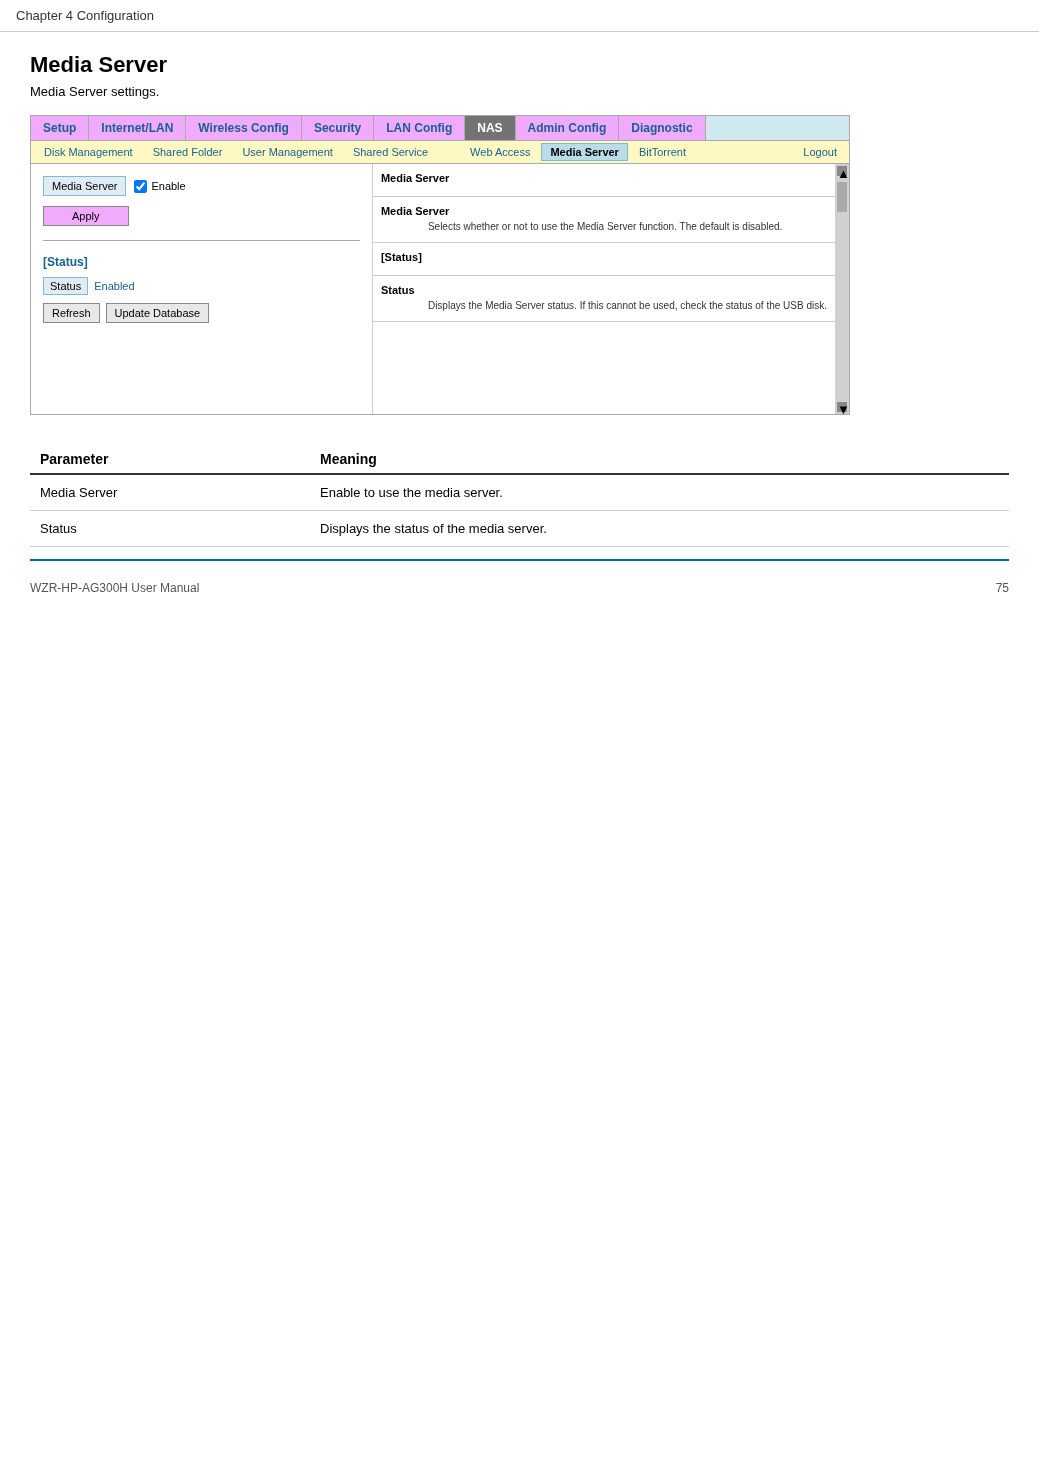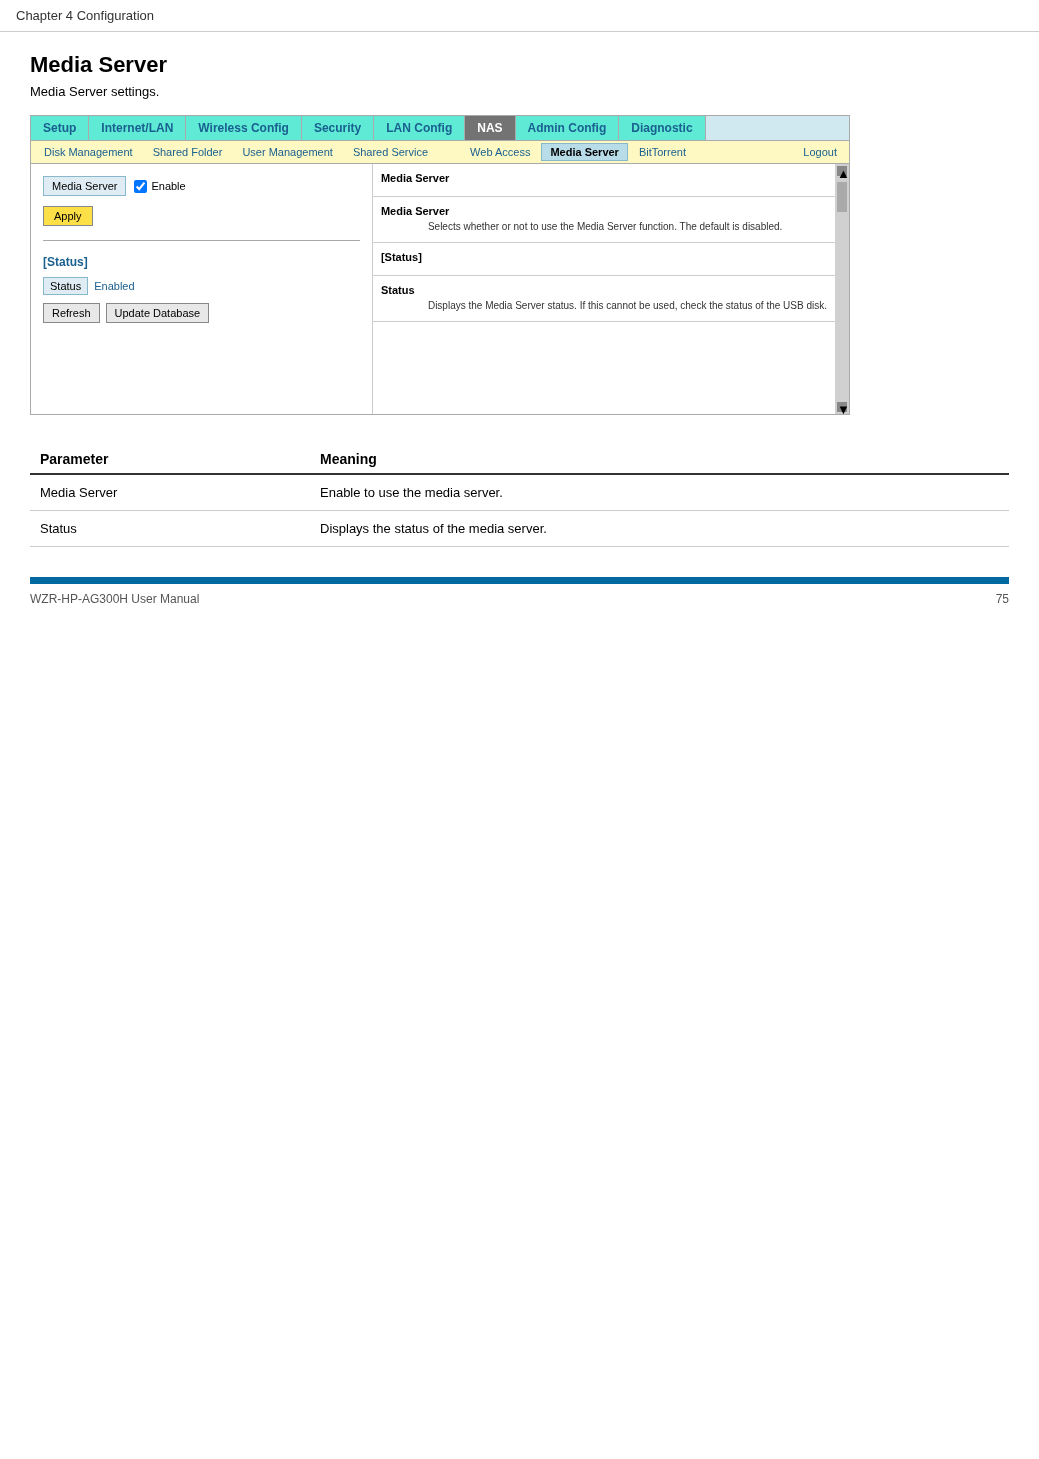--- a/index.html
+++ b/index.html
@@ -51,21 +51,21 @@
       border-bottom: 1px solid #aaa;
     }
 
     .nav-tab {
       padding: 5px 12px;
       font-size: 12px;
       font-weight: bold;
       cursor: pointer;
       border-right: 1px solid #aaa;
       color: #1a6090;
-      background: #5eead4;
+      background: #f0abfc;
       white-space: nowrap;
     }
 
     .nav-tab.nas-active {
       background: #737373;
       color: #fff;
     }
 
     
     .nav-row2 {
@@ -135,23 +135,23 @@
     }
 
     .enable-checkbox-row {
       display: flex;
       align-items: center;
       gap: 4px;
       font-size: 11px;
     }
 
     .apply-btn {
-      background: #fde047;
+      background: #f0abfc;
       border: 1px solid #888;
-      padding: 3px 10px;
+      padding: 3px 28px;
       font-size: 11px;
       cursor: pointer;
     }
 
     .divider-line {
       border: none;
       border-top: 1px solid #aaa;
       margin: 14px 0;
     }
 
@@ -262,23 +262,23 @@
       border-bottom: 1px solid #ccc;
     }
 
     .param-table .param-col {
       width: 280px;
     }
 
     .footer-page {
       display: flex;
       justify-content: space-between;
-      margin-top: 30px;
-      padding-top: 8px;
-      border-top: 7px solid #0369a1;
+      margin-top: 12px;
+      padding-top: 20px;
+      border-top: 2px solid #0369a1;
       font-size: 12px;
       color: #555;
     }
   </style>
 </head>
 <body>
 
 <div class="chapter-header">
   <span>Chapter 4  Configuration</span>
 </div>

